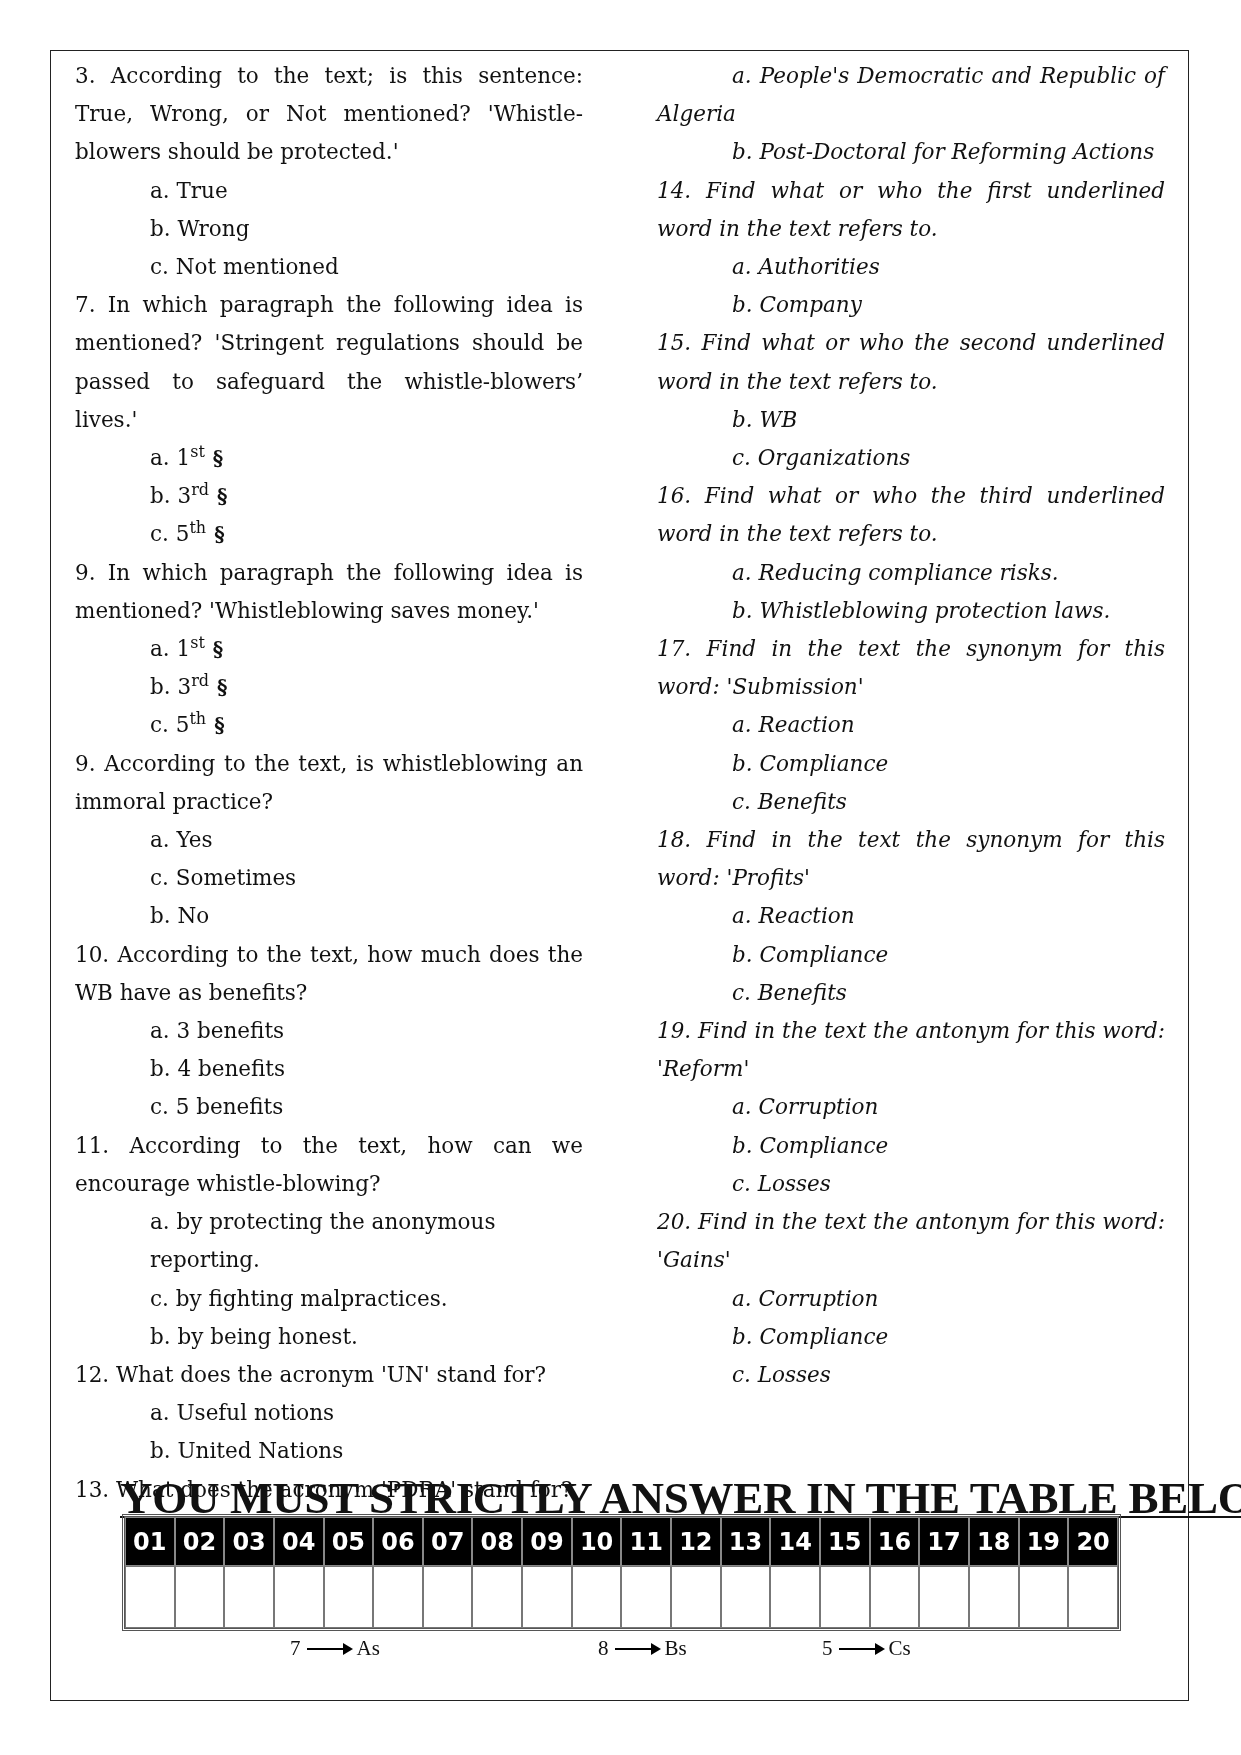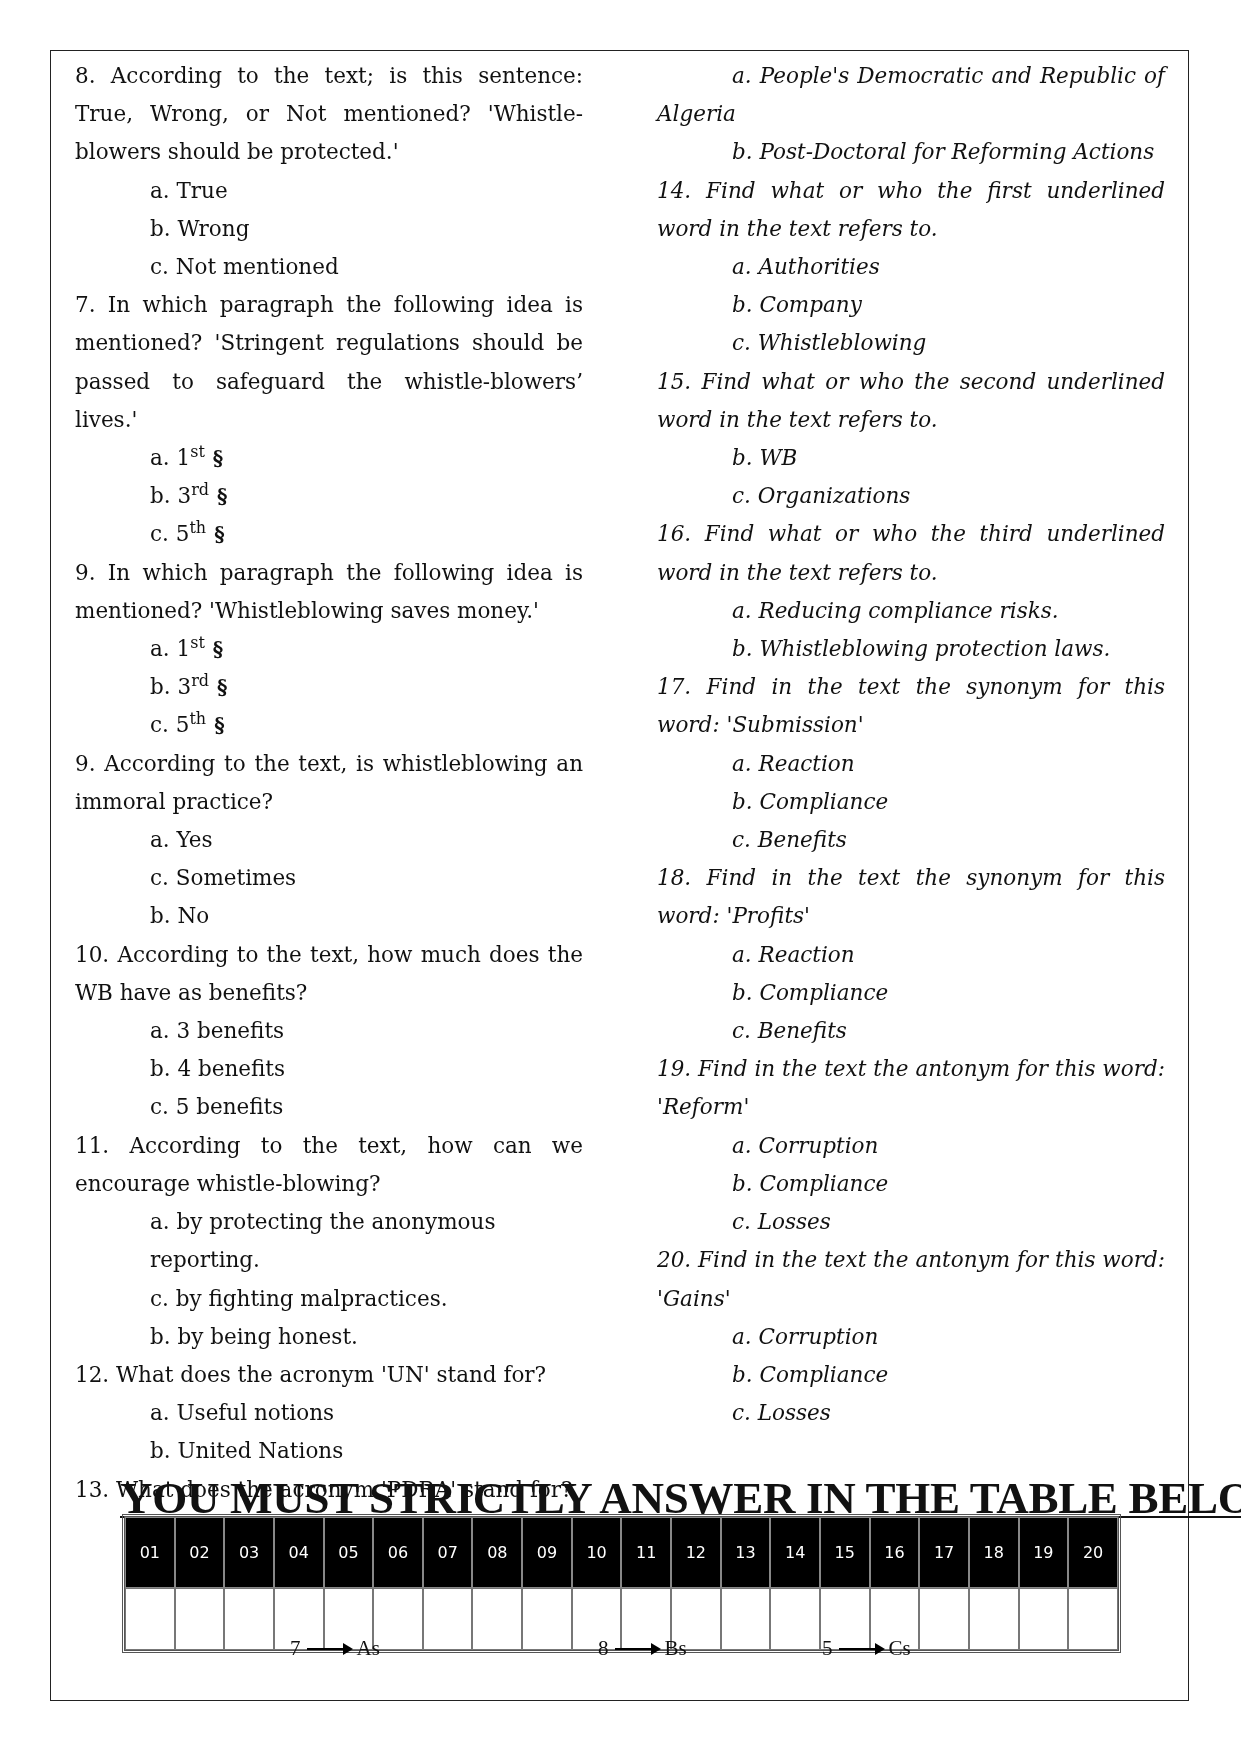--- a/index.html
+++ b/index.html
@@ -8,33 +8,33 @@
   .col { position:absolute; top:57px; font-size:21.5px; line-height:38.2px; }
   .col-left { left:75px; width:508px; }
   .col-right { left:657px; width:508px;font-style:italic; }
   .q { text-align:justify; }
   .opt { padding-left:75px; }
   .opt-wrap { text-indent:75px; text-align:justify; }
   sup { font-size:16px; line-height:0; vertical-align:super; }
   .para { font-family:"DejaVu Serif", serif; font-size:20px; font-weight:bold; margin-left:8px; }
   .heading { position:absolute; left:120px; top:1472px; width:1004px; text-align:center; font-family:"Liberation Serif", serif; font-weight:bold; font-size:45px; letter-spacing:-0.3px; text-decoration:underline; text-decoration-thickness:2px; text-underline-offset:3px; white-space:nowrap; }
   .answer-table { position:absolute; left:122px; top:1514px; width:999px; border-collapse:separate; border-spacing:0; border:3px double #555; }
-  .answer-table th { background:#000; color:#fff; font-family:"DejaVu Sans", sans-serif; font-weight:normal; font-size:16px; height:47px; border:1px solid #888; padding:11px; text-align:center; }
+  .answer-table th { background:#000; color:#fff; font-family:"DejaVu Sans", sans-serif; font-weight:bold; font-size:24px; height:47px; border:1px solid #888; padding:0; text-align:center; }
   .answer-table td { height:60px; border:1px solid #777; padding:0; background:#fff; }
   .legend { position:absolute; top:1636px; font-family:"Liberation Serif", serif; font-size:21px; display:flex; align-items:center; }
   .arrow { display:inline-block; position:relative; width:44px; height:2px; background:#000; margin:0 6px; }
   .arrow::after { content:""; position:absolute; right:-2px; top:-5px; border-left:10px solid #000; border-top:6px solid transparent; border-bottom:6px solid transparent; }
 </style>
 </head>
 <body>
 
 <div class="frame"></div>
 
 <div class="col col-left" id="col-left">
-    <div class="q">8. According to the text; is this sentence: True, Wrong, or Not mentioned?    'Whistle-blowers should be protected.'</div>
+    <div class="q">3. According to the text; is this sentence: True, Wrong, or Not mentioned?    'Whistle-blowers should be protected.'</div>
     <div class="opt">a. True</div>
     <div class="opt">b. Wrong</div>
     <div class="opt">c. Not mentioned</div>
     <div class="q">7. In which paragraph the following idea is mentioned?  'Stringent regulations should be passed to safeguard the whistle-blowers’ lives.'</div>
     <div class="opt"><span>a. 1</span><sup>st</sup><span class="para">§</span></div>
     <div class="opt"><span>b. 3</span><sup>rd</sup><span class="para">§</span></div>
     <div class="opt"><span>c. 5</span><sup>th</sup><span class="para">§</span></div>
     <div class="q">9. In which paragraph the following idea is mentioned?    'Whistleblowing saves money.'</div>
     <div class="opt"><span>a. 1</span><sup>st</sup><span class="para">§</span></div>
     <div class="opt"><span>b. 3</span><sup>rd</sup><span class="para">§</span></div>
@@ -55,21 +55,20 @@
     <div class="opt">a. Useful notions</div>
     <div class="opt">b. United Nations</div>
     <div class="q">13. What does the acronym 'PDRA' stand for?</div>
   </div>
 <div class="col col-right" id="col-right">
     <div class="opt-wrap">a. People's Democratic and Republic of Algeria</div>
     <div class="opt">b. Post-Doctoral for Reforming Actions</div>
     <div class="q">14. Find what or who the first underlined word in the text refers to.</div>
     <div class="opt">a. Authorities</div>
     <div class="opt">b. Company</div>
-    <div class="opt">c. Whistleblowing</div>
     <div class="q">15. Find what or who the second underlined word in the text refers to.</div>
     <div class="opt">b. WB</div>
     <div class="opt">c. Organizations</div>
     <div class="q">16. Find what or who the third underlined word in the text refers to.</div>
     <div class="opt">a. Reducing compliance risks.</div>
     <div class="opt">b. Whistleblowing protection laws.</div>
     <div class="q">17. Find in the text the synonym for this word: 'Submission'</div>
     <div class="opt">a. Reaction</div>
     <div class="opt">b. Compliance</div>
     <div class="opt">c. Benefits</div>

